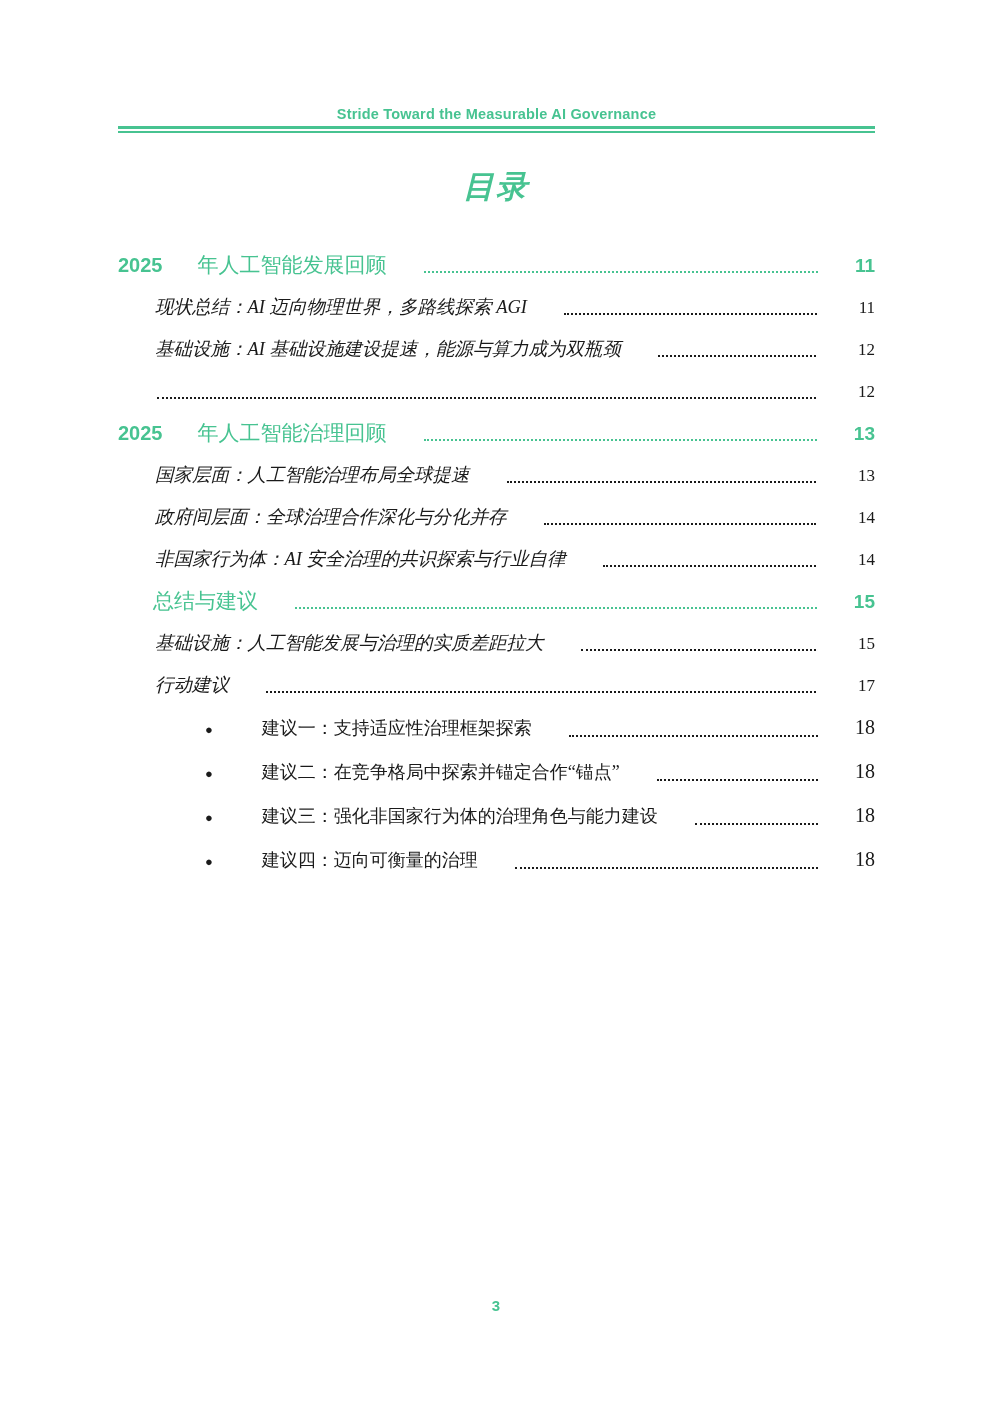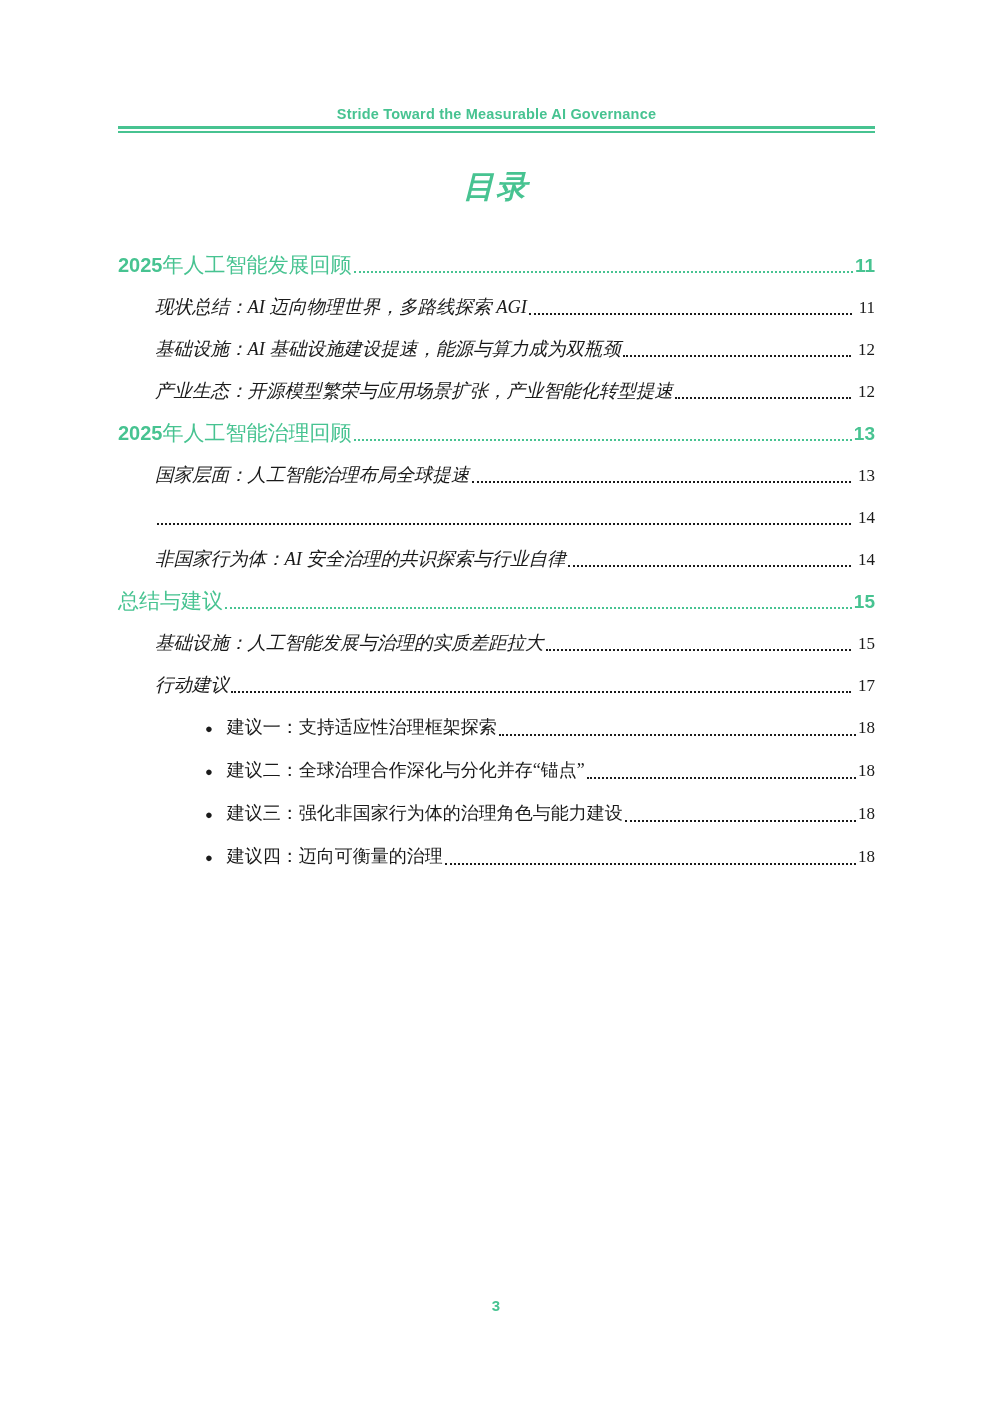--- a/index.html
+++ b/index.html
@@ -64,20 +64,21 @@
     top:252px;
     left:118px;
     width:757px;
   }
   .toc-row{
     display:flex;
     align-items:baseline;
     line-height:27px;
     margin-bottom:15px;
     cursor:pointer;
+    gap:35px;
   }
   .leader{
     flex:1 1 auto;
     min-width:14px;
     align-self:flex-end;
     margin:0 2px 6px 2px;
     border-bottom:2px dotted currentColor;
   }
 
   
@@ -117,21 +118,21 @@
     padding-left:87px;
     font-style:normal;
     font-size:18px;
     color:var(--ink);
   }
   .toc-row.bullet .bullet-glyph{
     font-size:13px;
     margin-right:14px;
   }
   .toc-row.bullet .pagenum{
-    font-size:17px;
+    font-size:20px;
   }
 
   
   .footer-pagenum{
     position:absolute;
     top:1297px;
     left:0;
     width:992px;
     text-align:center;
     color:var(--accent);
@@ -165,39 +166,39 @@
       <span class="pagenum">11</span>
     </div>
 
     <div class="toc-row sub">
       <span class="label">基础设施：AI 基础设施建设提速，能源与算力成为双瓶颈</span>
       <span class="leader"></span>
       <span class="pagenum">12</span>
     </div>
 
     <div class="toc-row sub">
-      <span class="label">产业生态：开源模型繁荣与应用场景扩张，产业智能化转型提速</span>
       <span class="leader"></span>
       <span class="pagenum">12</span>
     </div>
 
     <div class="toc-row h1">
       <span class="num">2025</span>
         <span class="label"> 年人工智能治理回顾</span>
       <span class="leader"></span>
       <span class="pagenum">13</span>
     </div>
 
     <div class="toc-row sub">
       <span class="label">国家层面：人工智能治理布局全球提速</span>
       <span class="leader"></span>
       <span class="pagenum">13</span>
     </div>
 
     <div class="toc-row sub">
+      <span class="label">政府间层面：全球治理合作深化与分化并存</span>
       <span class="leader"></span>
       <span class="pagenum">14</span>
     </div>
 
     <div class="toc-row sub">
       <span class="label">非国家行为体：AI 安全治理的共识探索与行业自律</span>
       <span class="leader"></span>
       <span class="pagenum">14</span>
     </div>
 
@@ -222,21 +223,21 @@
 
     <div class="toc-row bullet">
       <span class="bullet-glyph">●</span>
       <span class="label">建议一：支持适应性治理框架探索</span>
       <span class="leader"></span>
       <span class="pagenum">18</span>
     </div>
 
     <div class="toc-row bullet">
       <span class="bullet-glyph">●</span>
-      <span class="label">建议二：全球治理合作深化与分化并存“锚点”</span>
+      <span class="label">建议二：在竞争格局中探索并锚定合作“锚点”</span>
       <span class="leader"></span>
       <span class="pagenum">18</span>
     </div>
 
     <div class="toc-row bullet">
       <span class="bullet-glyph">●</span>
       <span class="label">建议三：强化非国家行为体的治理角色与能力建设</span>
       <span class="leader"></span>
       <span class="pagenum">18</span>
     </div>

